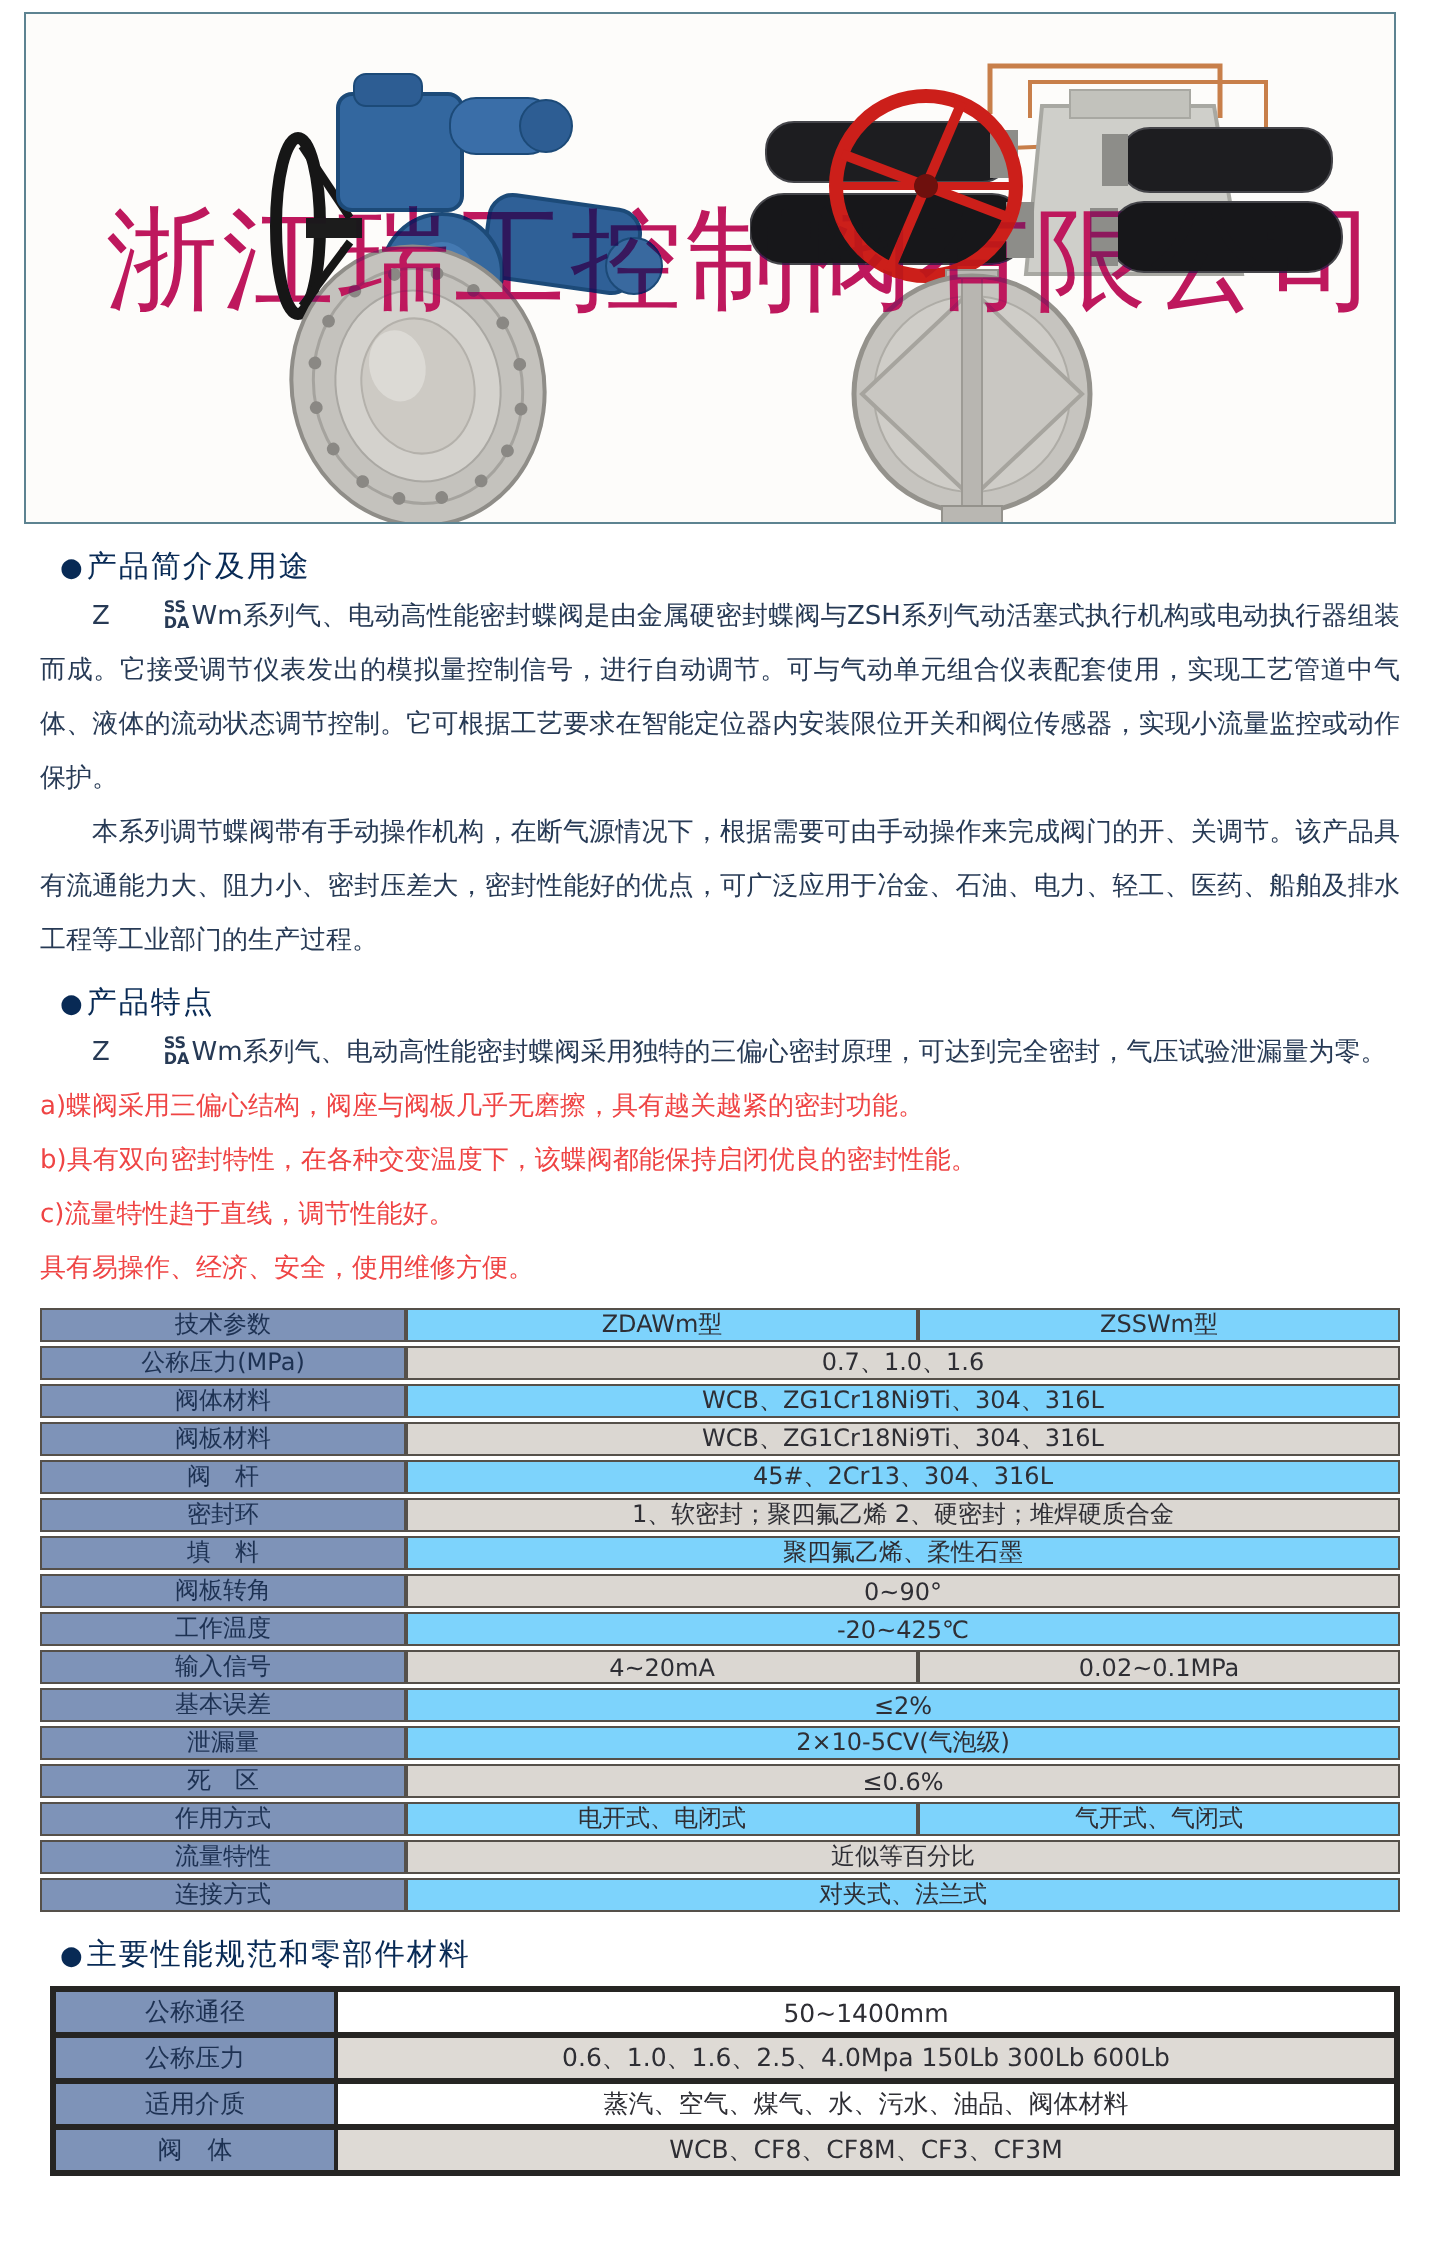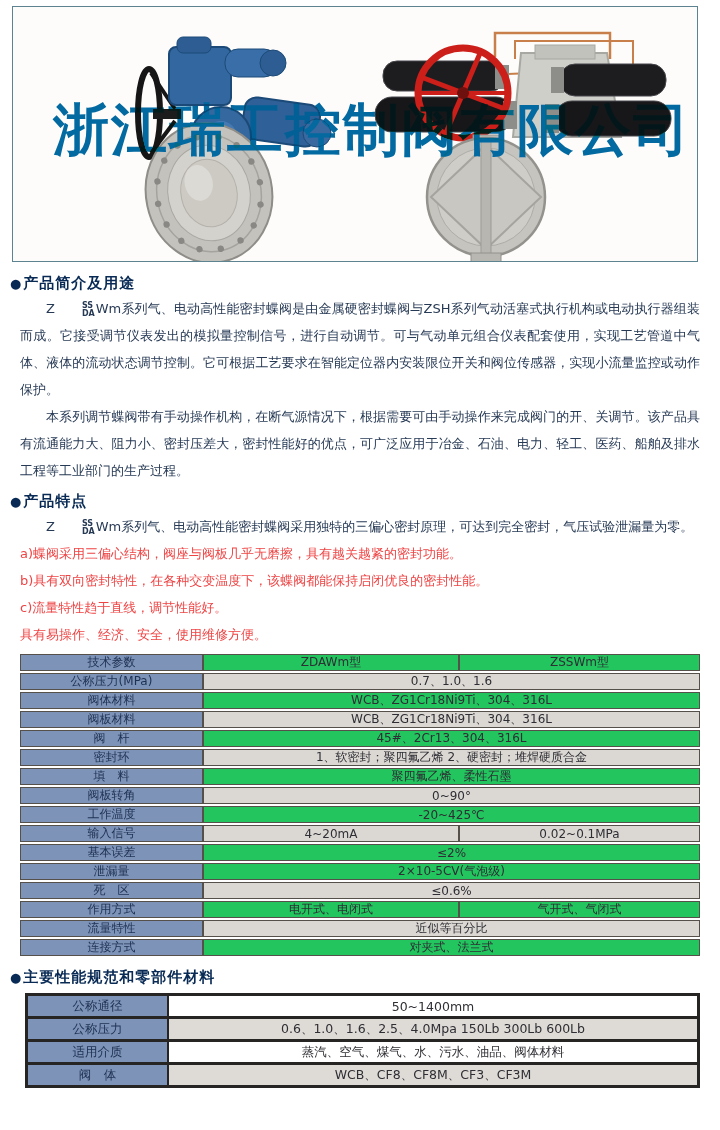--- a/index.html
+++ b/index.html
@@ -7,45 +7,45 @@
   body { position:relative; height:1130px; overflow:hidden; color:#253a57; }
 
   
   .photo-box{
     position:absolute; left:12px; top:6px; width:686px; height:256px;
     border:1px solid #5d8391; background:#fdfcfa; overflow:hidden;
   }
   .photo{ position:absolute; }
   .watermark{
     position:absolute; left:40px; top:86px; width:660px; z-index:6;
-    font-size:56px; font-weight:bold; letter-spacing:2px; white-space:nowrap;
-    color:#0369a1; mix-blend-mode:darken; pointer-events:none;
+    font-size:56px; font-weight:normal; letter-spacing:2px; white-space:nowrap;
+    color:#be185d; mix-blend-mode:darken; pointer-events:none;
   }
 
   
   .content{ position:absolute; left:0; top:266px; width:720px; }
   .sec-head{
-    margin:8px 0 2px 10px; font-size:15px; font-weight:bold; color:#082a55;
+    margin:8px 0 2px 30px; font-size:15px; font-weight:normal; color:#082a55;
     letter-spacing:1px;
   }
   .sec-head .bullet{ font-size:13px; margin-right:1px; }
   .para{ margin:0 20px; font-size:13px; line-height:27px; text-align:justify; color:#273a55; }
   .indent{ text-indent:2em; }
   .model-stack{ display:inline-flex; flex-direction:column; vertical-align:middle; line-height:8px; font-size:8px; margin:0 1px;font-weight:bold; }
   .feat{ margin:0 20px; font-size:13px; line-height:27px; color:#ef4444; }
 
   
   .tech-table{ margin:6px 0 0 20px; width:680px; }
   .trow{ display:flex; margin-bottom:2px; }
   .tcell{
     border:1px solid #55504a; height:17px; display:flex; align-items:center;
     justify-content:center; font-size:12px; overflow:hidden; white-space:nowrap;
   }
   .tlabel{ width:183px; background:#7e93b8; color:#1d3152; flex:none; }
-  .tval{ flex:1; background:#22c55e; color:#2e2e34; margin-left:0; }
+  .tval{ flex:1; background:#7dd3fc; color:#2e2e34; margin-left:0; }
   .tval.g{ background:#dbd7d2; }
   .tval.first{ width:256px; flex:none; }
 
   
   .spec-table{ margin:6px 0 0 25px; width:675px; border:3px solid #262523; }
   .srow{ display:flex; border-top:3px solid #262523; }
   .srow:first-child{ border-top:none; }
   .scell{ height:20px; display:flex; align-items:center; justify-content:center;
           font-size:12.5px; white-space:nowrap; overflow:hidden; }
   .slabel{ width:141px; flex:none; background:#7e93b8; color:#1d3152; border-right:2px solid #262523; }

